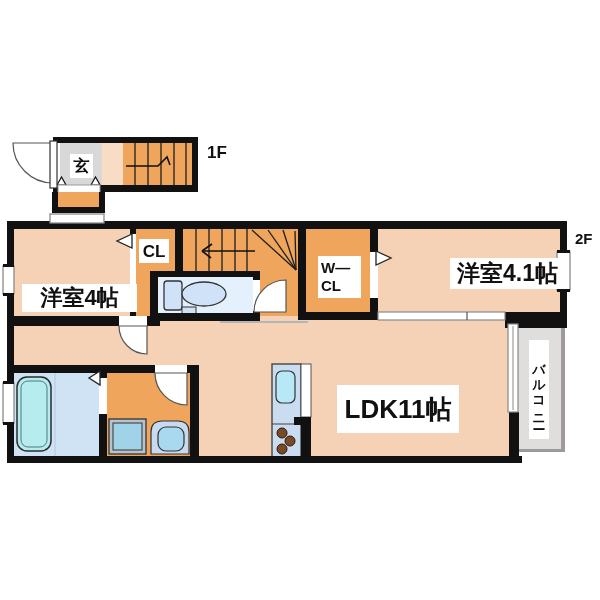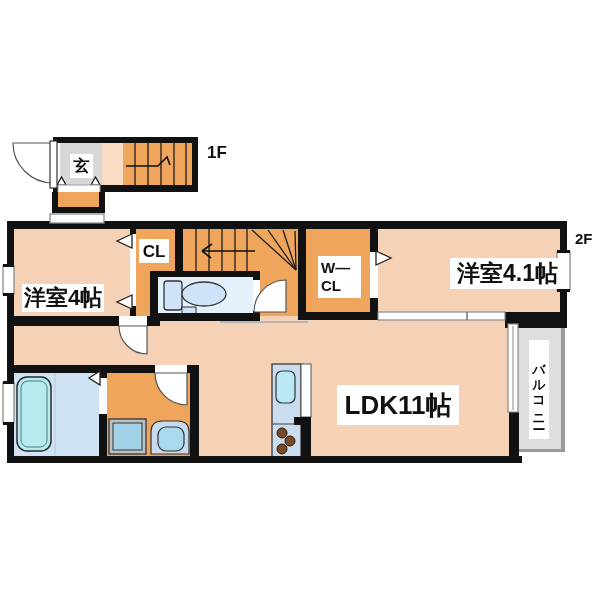--- a/index.html
+++ b/index.html
@@ -162,18 +162,18 @@
 </svg>
 
 <div class="lbl nobg" style="left:207px;top:143px;height:18px;font-size:17px;text-align:right;">1F</div>
 <div class="lbl nobg" style="left:575px;top:229px;height:18px;font-size:15px;">2F</div>
 <div class="lbl" style="left:70px;top:154px;width:23px;height:24px;font-size:16px;">玄</div>
 <div class="lbl" style="left:139px;top:239px;width:30px;height:24px;font-size:17px;">CL</div>
 <div class="lbl twoline" style="left:318px;top:256px;width:40px;height:42px;font-size:15px;">
   <span>W—</span>
   <span>CL</span>
 </div>
-<div class="lbl" style="left:22px;top:284px;width:82px;height:28px;font-size:22px;">洋室4帖</div>
+<div class="lbl" style="left:22px;top:284px;width:115px;height:28px;font-size:22px;">洋室4帖</div>
 <div class="lbl" style="left:414px;top:258px;width:115px;height:31px;font-size:23px;margin-left:36px;">洋室4.1帖</div>
-<div class="lbl" style="left:337px;top:385px;width:122px;height:40px;font-size:26px;">LDK11帖</div>
+<div class="lbl" style="left:337px;top:385px;width:122px;height:48px;font-size:26px;">LDK11帖</div>
 <div class="lbl vert" style="left:529px;top:340px;width:20px;height:99px;font-size:13px;">バルコニー</div>
 
 </div>
 
 </body></html>

